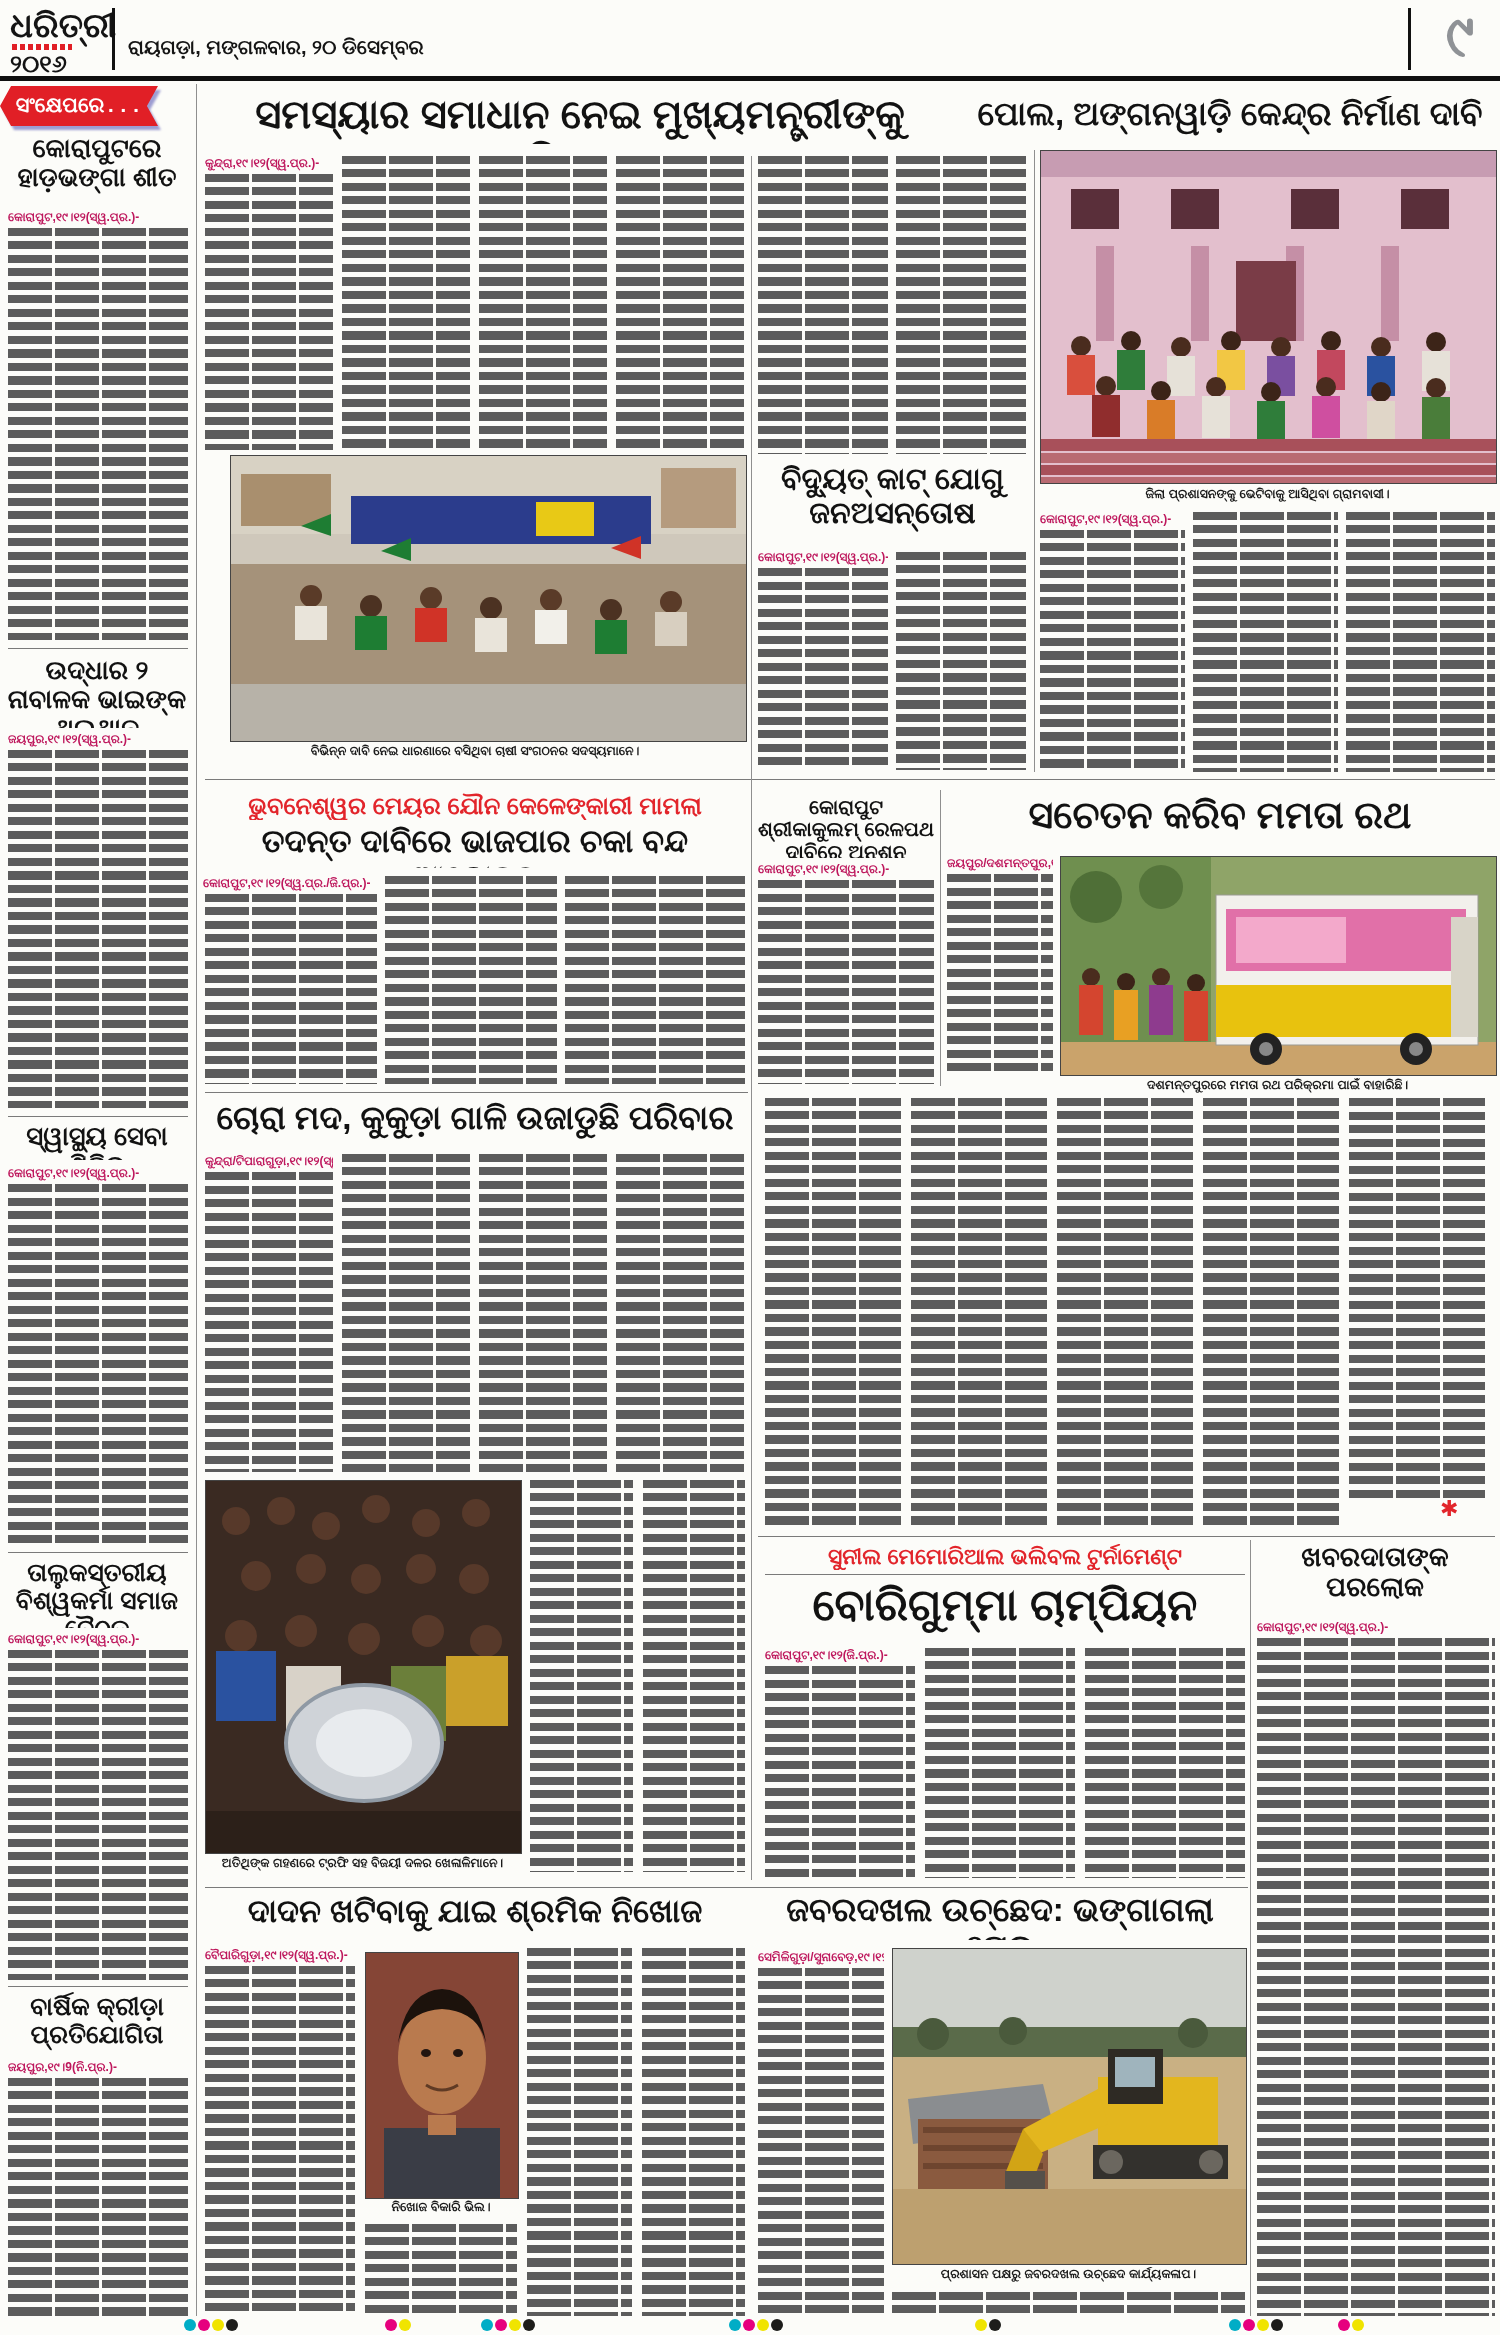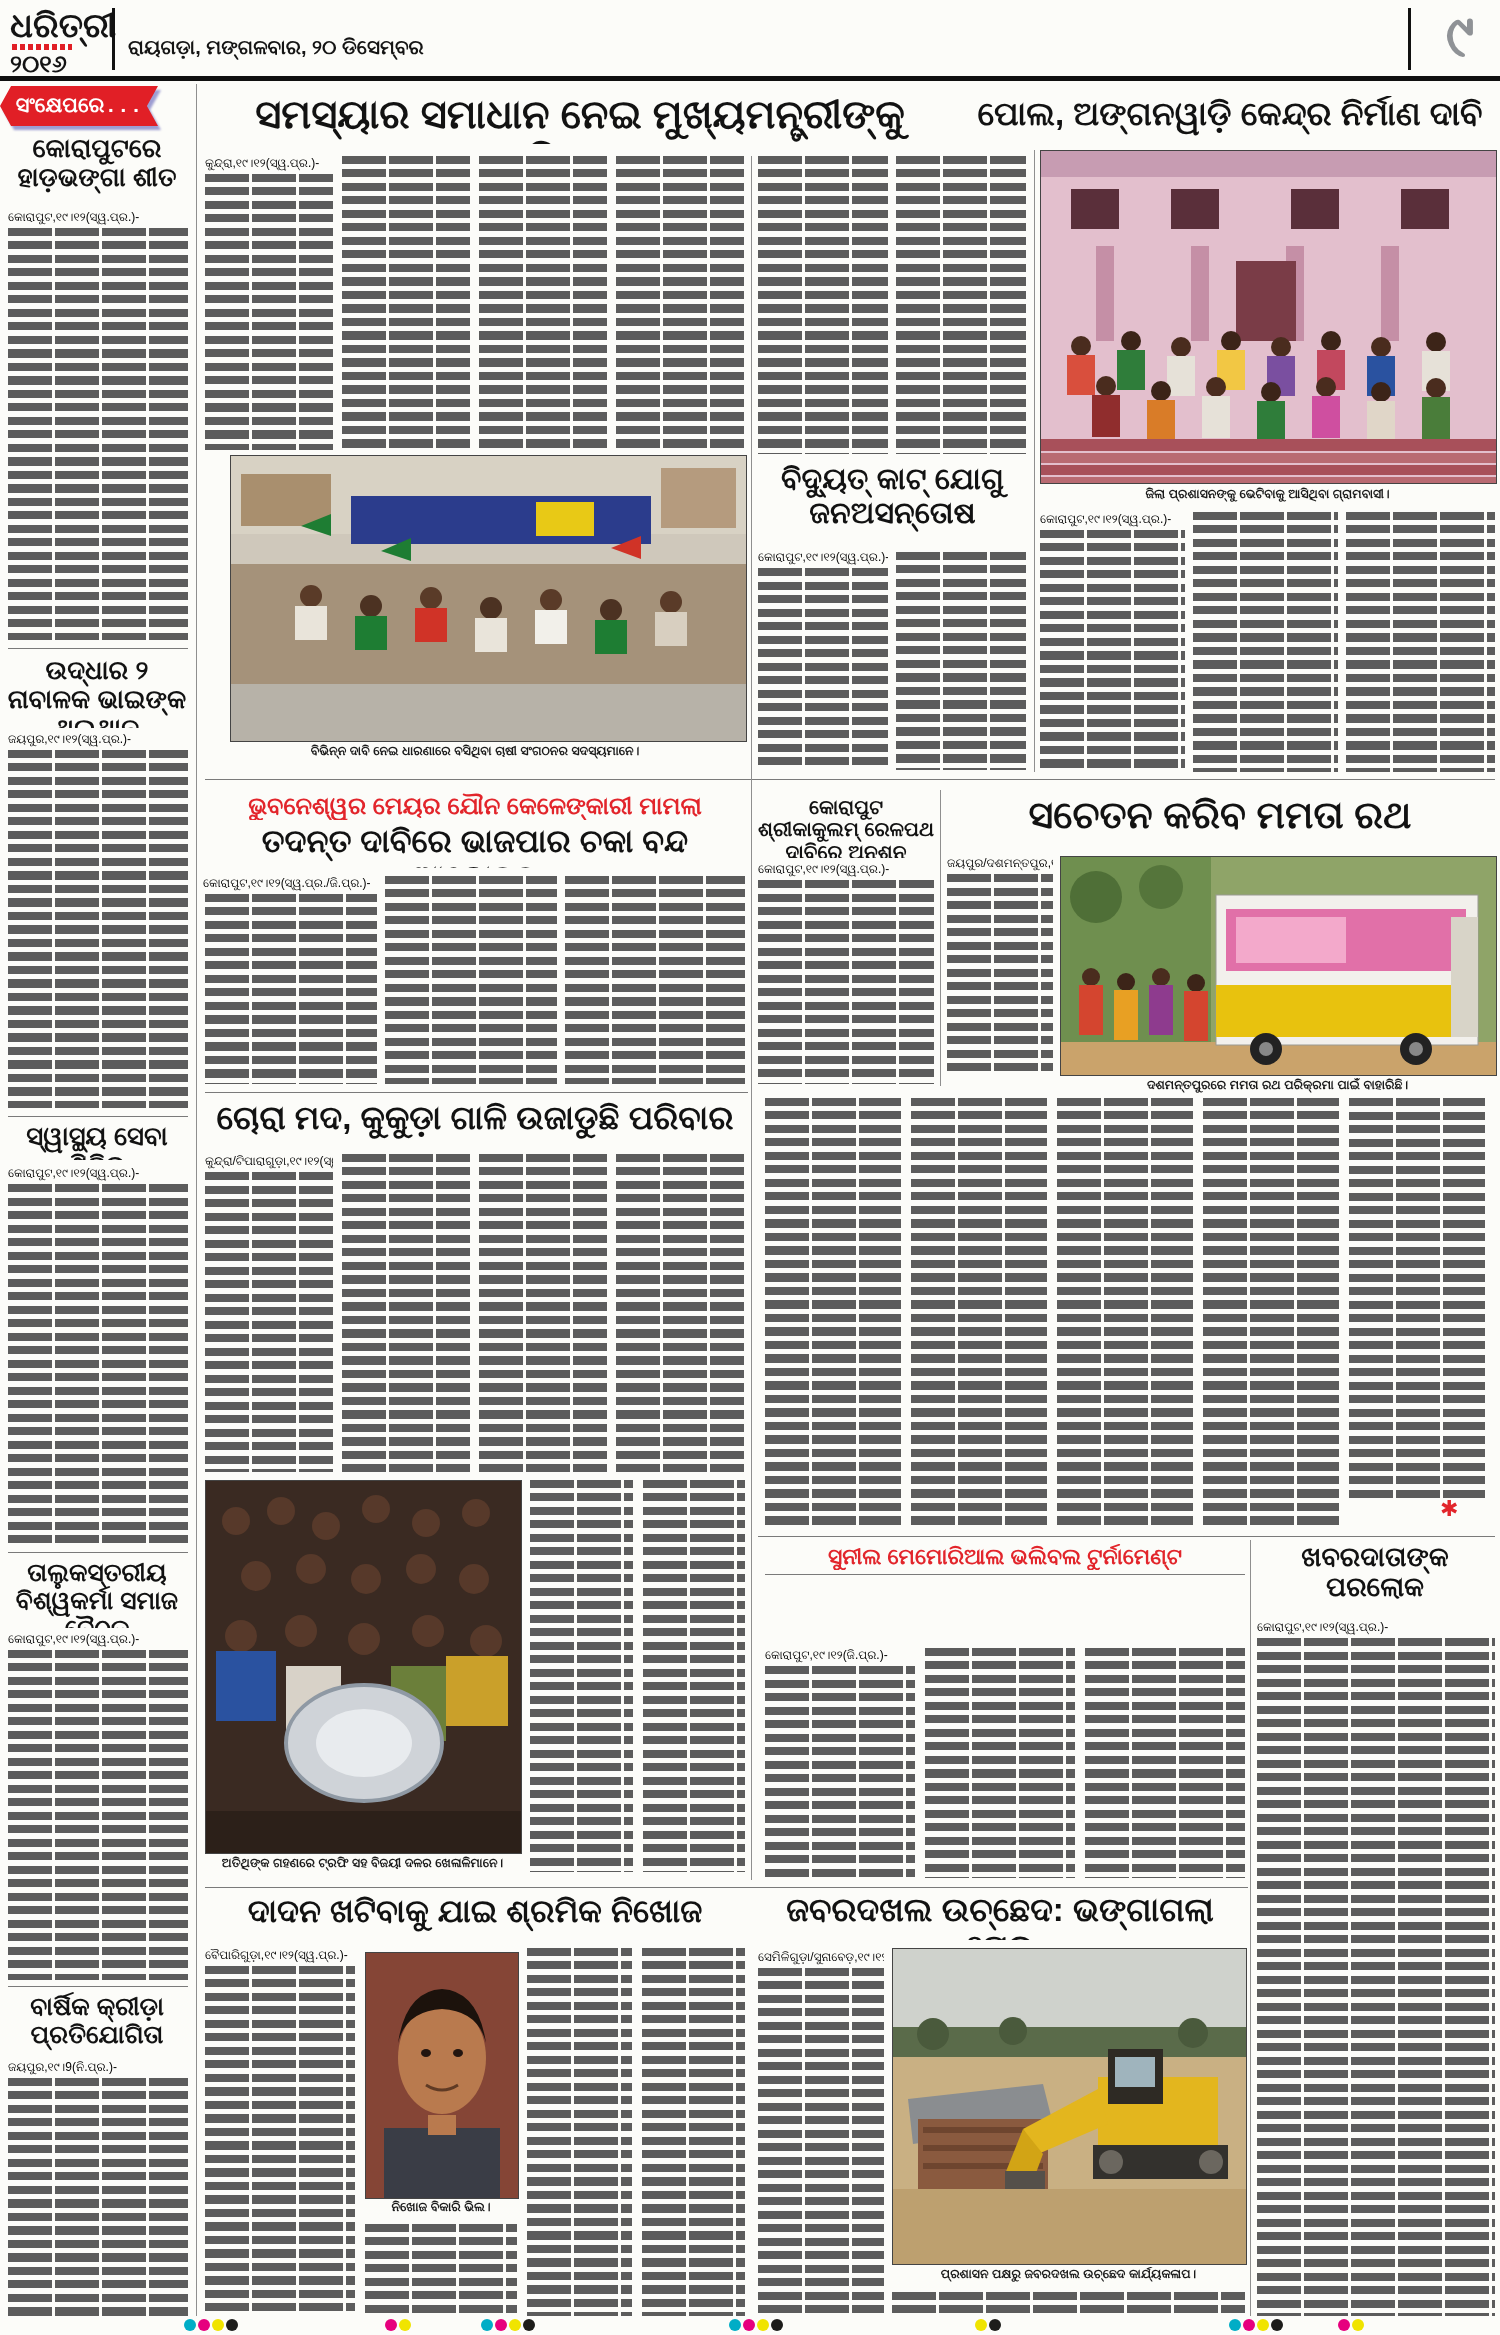--- a/index.html
+++ b/index.html
@@ -2,21 +2,21 @@
 <html lang="or"><head>
 <meta charset="utf-8">
 <style>
   html,body{margin:0;padding:0;background:#d9d9d6;}
   .page{position:relative;width:1500px;height:2335px;margin:0 auto;background:#fcfcf9;
         font-family:"Liberation Sans","DejaVu Sans",sans-serif;overflow:hidden;color:#141414;}
   .abs{position:absolute;}
   .hd{font-weight:700;color:#121212;text-align:center;overflow:hidden;line-height:1.12;}
   .kick{font-weight:700;color:#e2252b;text-align:center;overflow:hidden;}
   .cap{font-weight:700;font-size:12.5px;text-align:center;overflow:hidden;color:#1a1a1a;line-height:1.25;}
-  .dl{font-weight:400;font-size:12px;overflow:hidden;white-space:nowrap;color:#000000;}
+  .dl{font-weight:700;font-size:12px;overflow:hidden;white-space:nowrap;color:#be185d;}
   
   .gk{background:
       repeating-linear-gradient(90deg, rgba(252,252,249,0) 0 44px, rgba(252,252,249,1) 44px 47px),
       repeating-linear-gradient(180deg, #474747 0 8px, rgba(0,0,0,0) 8px 13.5px);
       opacity:.88;}
   .vr{width:1px;background:#8f8f8f;}
   .hr1{height:1px;background:#7a7a7a;}
   .hrX{height:5px;background:#101010;}
   .ribbon{background:#e11f26;color:#fff;font-weight:700;font-size:21px;display:flex;align-items:center;justify-content:center;
           clip-path:polygon(7% 0,100% 0,93% 50%,100% 100%,7% 100%,0 50%);}
@@ -267,20 +267,21 @@
   <div class="abs gk" style="left:911px;top:1098px;width:136px;height:430px;"></div>
   <div class="abs gk" style="left:1057px;top:1098px;width:136px;height:430px;"></div>
   <div class="abs gk" style="left:1203px;top:1098px;width:136px;height:430px;"></div>
   <div class="abs gk" style="left:1349px;top:1098px;width:136px;height:400px;"></div>
   <div class="abs" style="left:1440px;top:1496px;width:30px;height:26px;color:#e2252b;font-size:22px;font-weight:700;">✱</div>
 
   <div class="abs hr1" style="left:758px;top:1536px;width:737px;"></div>
 
   <div class="abs kick" style="left:765px;top:1544px;width:480px;height:26px;font-size:22px;">ସୁନୀଲ ମେମୋରିଆଲ ଭଲିବଲ ଟୁର୍ନାମେଣ୍ଟ</div>
   <div class="abs hr1" style="left:765px;top:1574px;width:480px;"></div>
+  <div class="abs hd" style="left:765px;top:1580px;width:480px;height:58px;font-size:44px;">ବୋରିଗୁମ୍ମା ଚାମ୍ପିୟନ</div>
   <div class="abs dl" style="left:765px;top:1648px;width:150px;height:15px;">କୋରାପୁଟ,୧୯।୧୨(ଜି.ପ୍ର.)-</div>
   <div class="abs gk" style="left:765px;top:1666px;width:150px;height:212px;"></div>
   <div class="abs gk" style="left:925px;top:1648px;width:150px;height:230px;"></div>
   <div class="abs gk" style="left:1085px;top:1648px;width:160px;height:230px;"></div>
 
   <div class="abs vr" style="left:1250px;top:1540px;height:776px;"></div>
   <div class="abs hd" style="left:1255px;top:1542px;width:240px;height:72px;font-size:27px;">ଖବରଦାତାଙ୍କ ପରଲୋକ</div>
   <div class="abs dl" style="left:1257px;top:1620px;width:238px;height:15px;">କୋରାପୁଟ,୧୯।୧୨(ସ୍ୱ.ପ୍ର.)-</div>
   <div class="abs gk" style="left:1257px;top:1638px;width:238px;height:678px;"></div>
 

